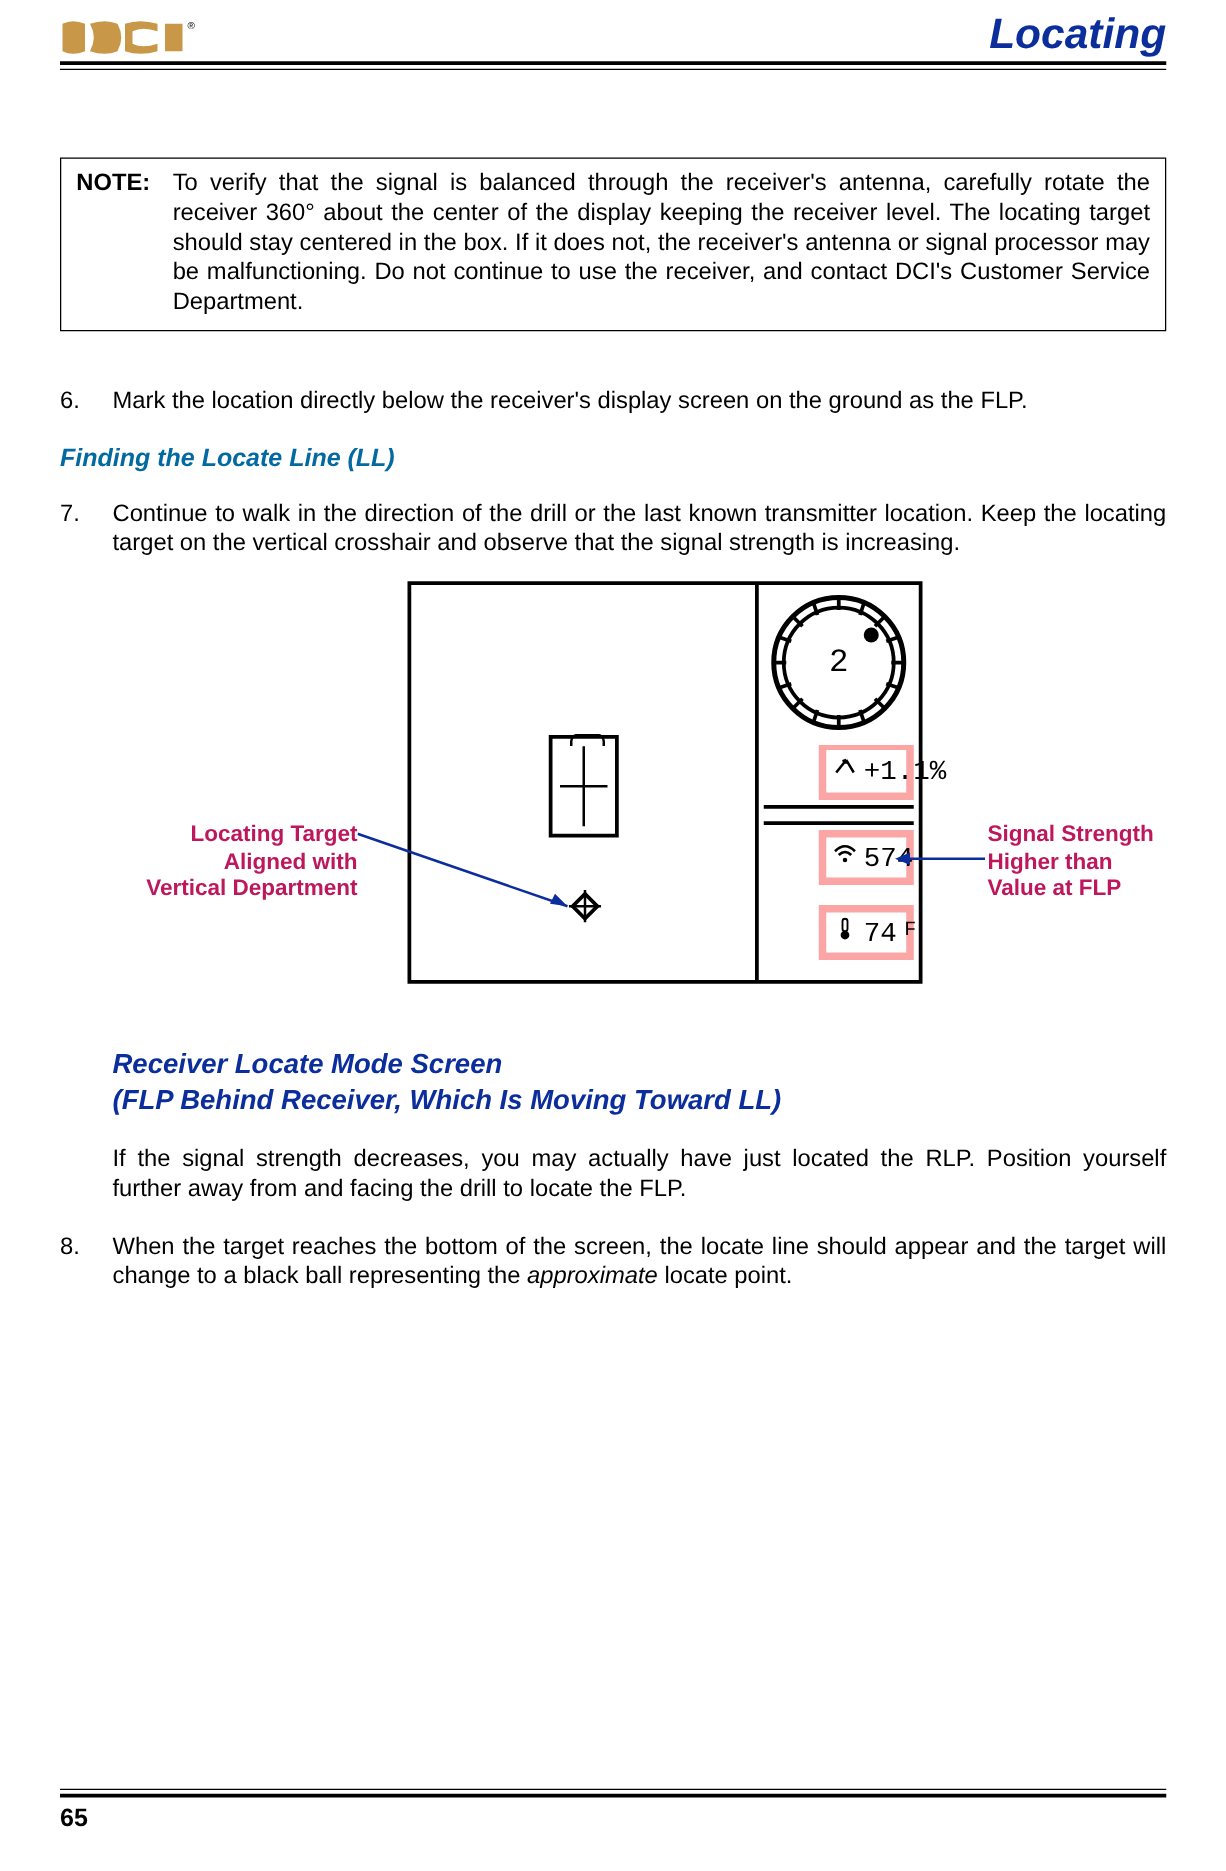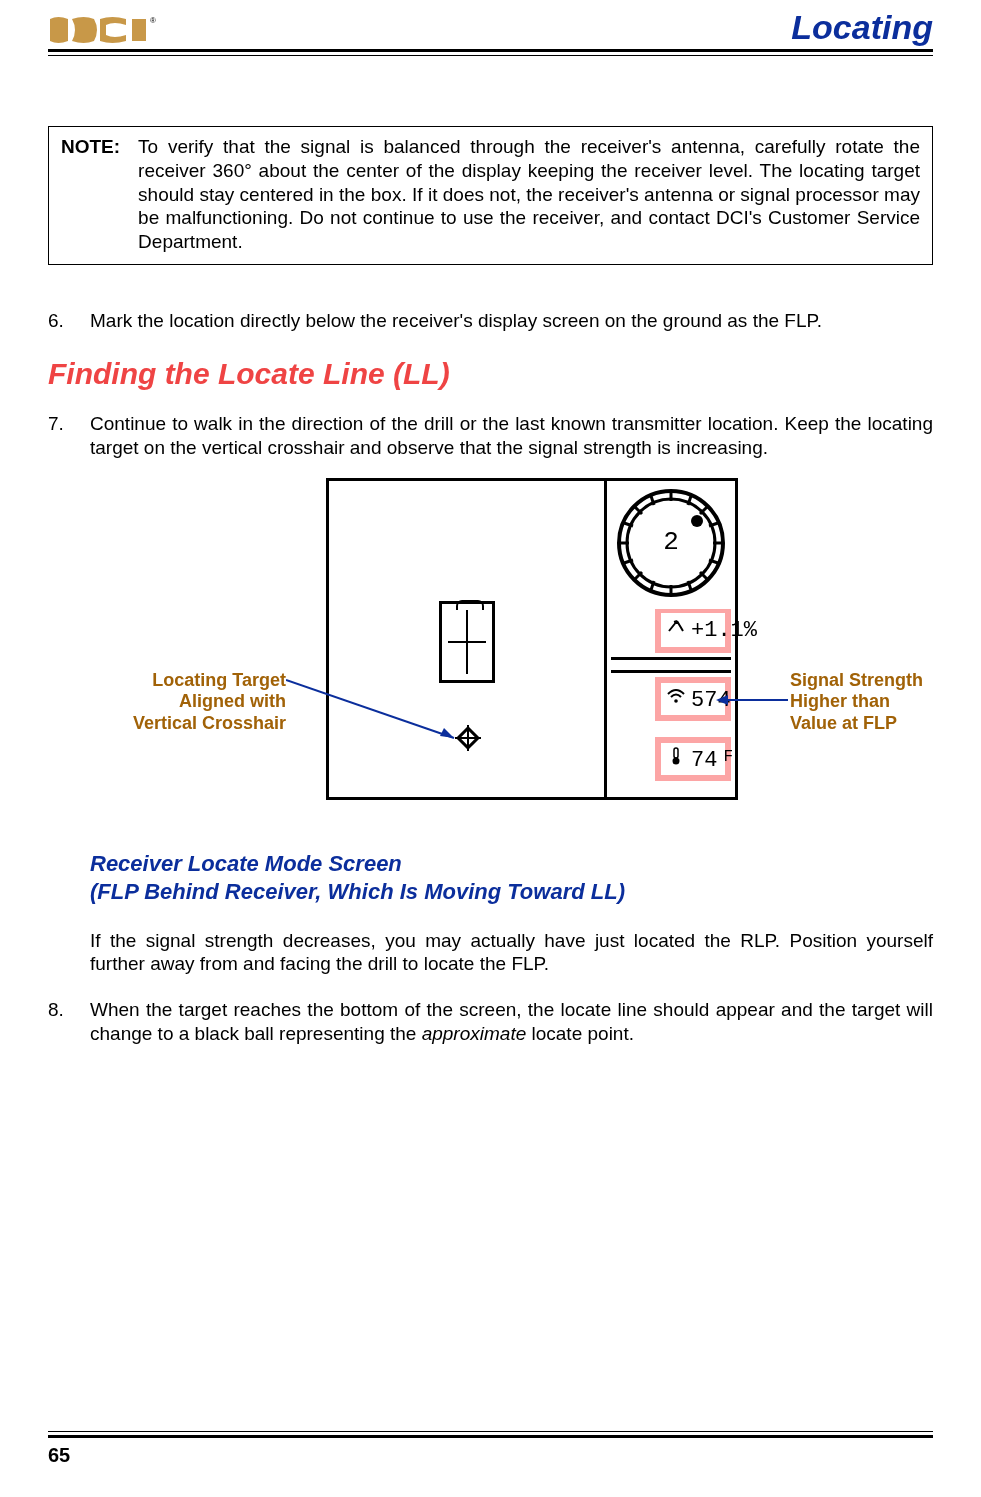--- a/index.html
+++ b/index.html
@@ -75,24 +75,24 @@
   }
   .num {
     min-width: 22px;
   }
   .num-body {
     flex: 1;
   }
   .num-body p { margin: 0 0 18px 0; }
   .num-body p:last-child { margin-bottom: 0; }
   .section-heading {
-    color: #ef4444;
+    color: #0369a1;
     font-style: italic;
     font-weight: bold;
-    font-size: 30px;
+    font-size: 20px;
     margin: 6px 0 20px 0;
   }
   
   .figure-wrap {
     position: relative;
     width: 100%;
     height: 360px;
     margin-top: 6px;
     margin-bottom: 6px;
   }
@@ -180,21 +180,21 @@
   .signal-box { top: 196px; height: 44px; }
   .temp-box { top: 256px; height: 44px; }
   .divider-bar {
     position:absolute; left:4px; right:4px; top:176px; height:10px;
     border-top:3px solid #000; border-bottom:3px solid #000;
   }
   .small-icon svg { width:18px; height:18px; display:block; }
   
   .callout {
     position: absolute;
-    color: #a16207;
+    color: #be185d;
     font-weight: bold;
     font-size: 18px;
     line-height: 1.2;
   }
   .callout-left {
     left: -14px; top: 192px;
     width: 210px;
     text-align: right;
   }
   .callout-right {
@@ -352,21 +352,21 @@
                 </span>
                 <span>74</span>
                 <span style="font-size:16px">F</span>
               </div>
             </div>
           </div>
 
           <div class="callout callout-left">
             <div>Locating Target</div>
             <div>Aligned with</div>
-            <div>Vertical Crosshair</div>
+            <div>Vertical Department</div>
           </div>
           <svg class="arrow-left" width="180" height="72">
             <line x1="0" y1="2" x2="168" y2="60" stroke="#0b2e9c" stroke-width="2"></line>
             <polygon points="168,60 158,50 154,58" fill="#0b2e9c"></polygon>
           </svg>
 
           <div class="callout callout-right">
             <div>Signal Strength</div>
             <div>Higher than</div>
             <div>Value at FLP</div>

